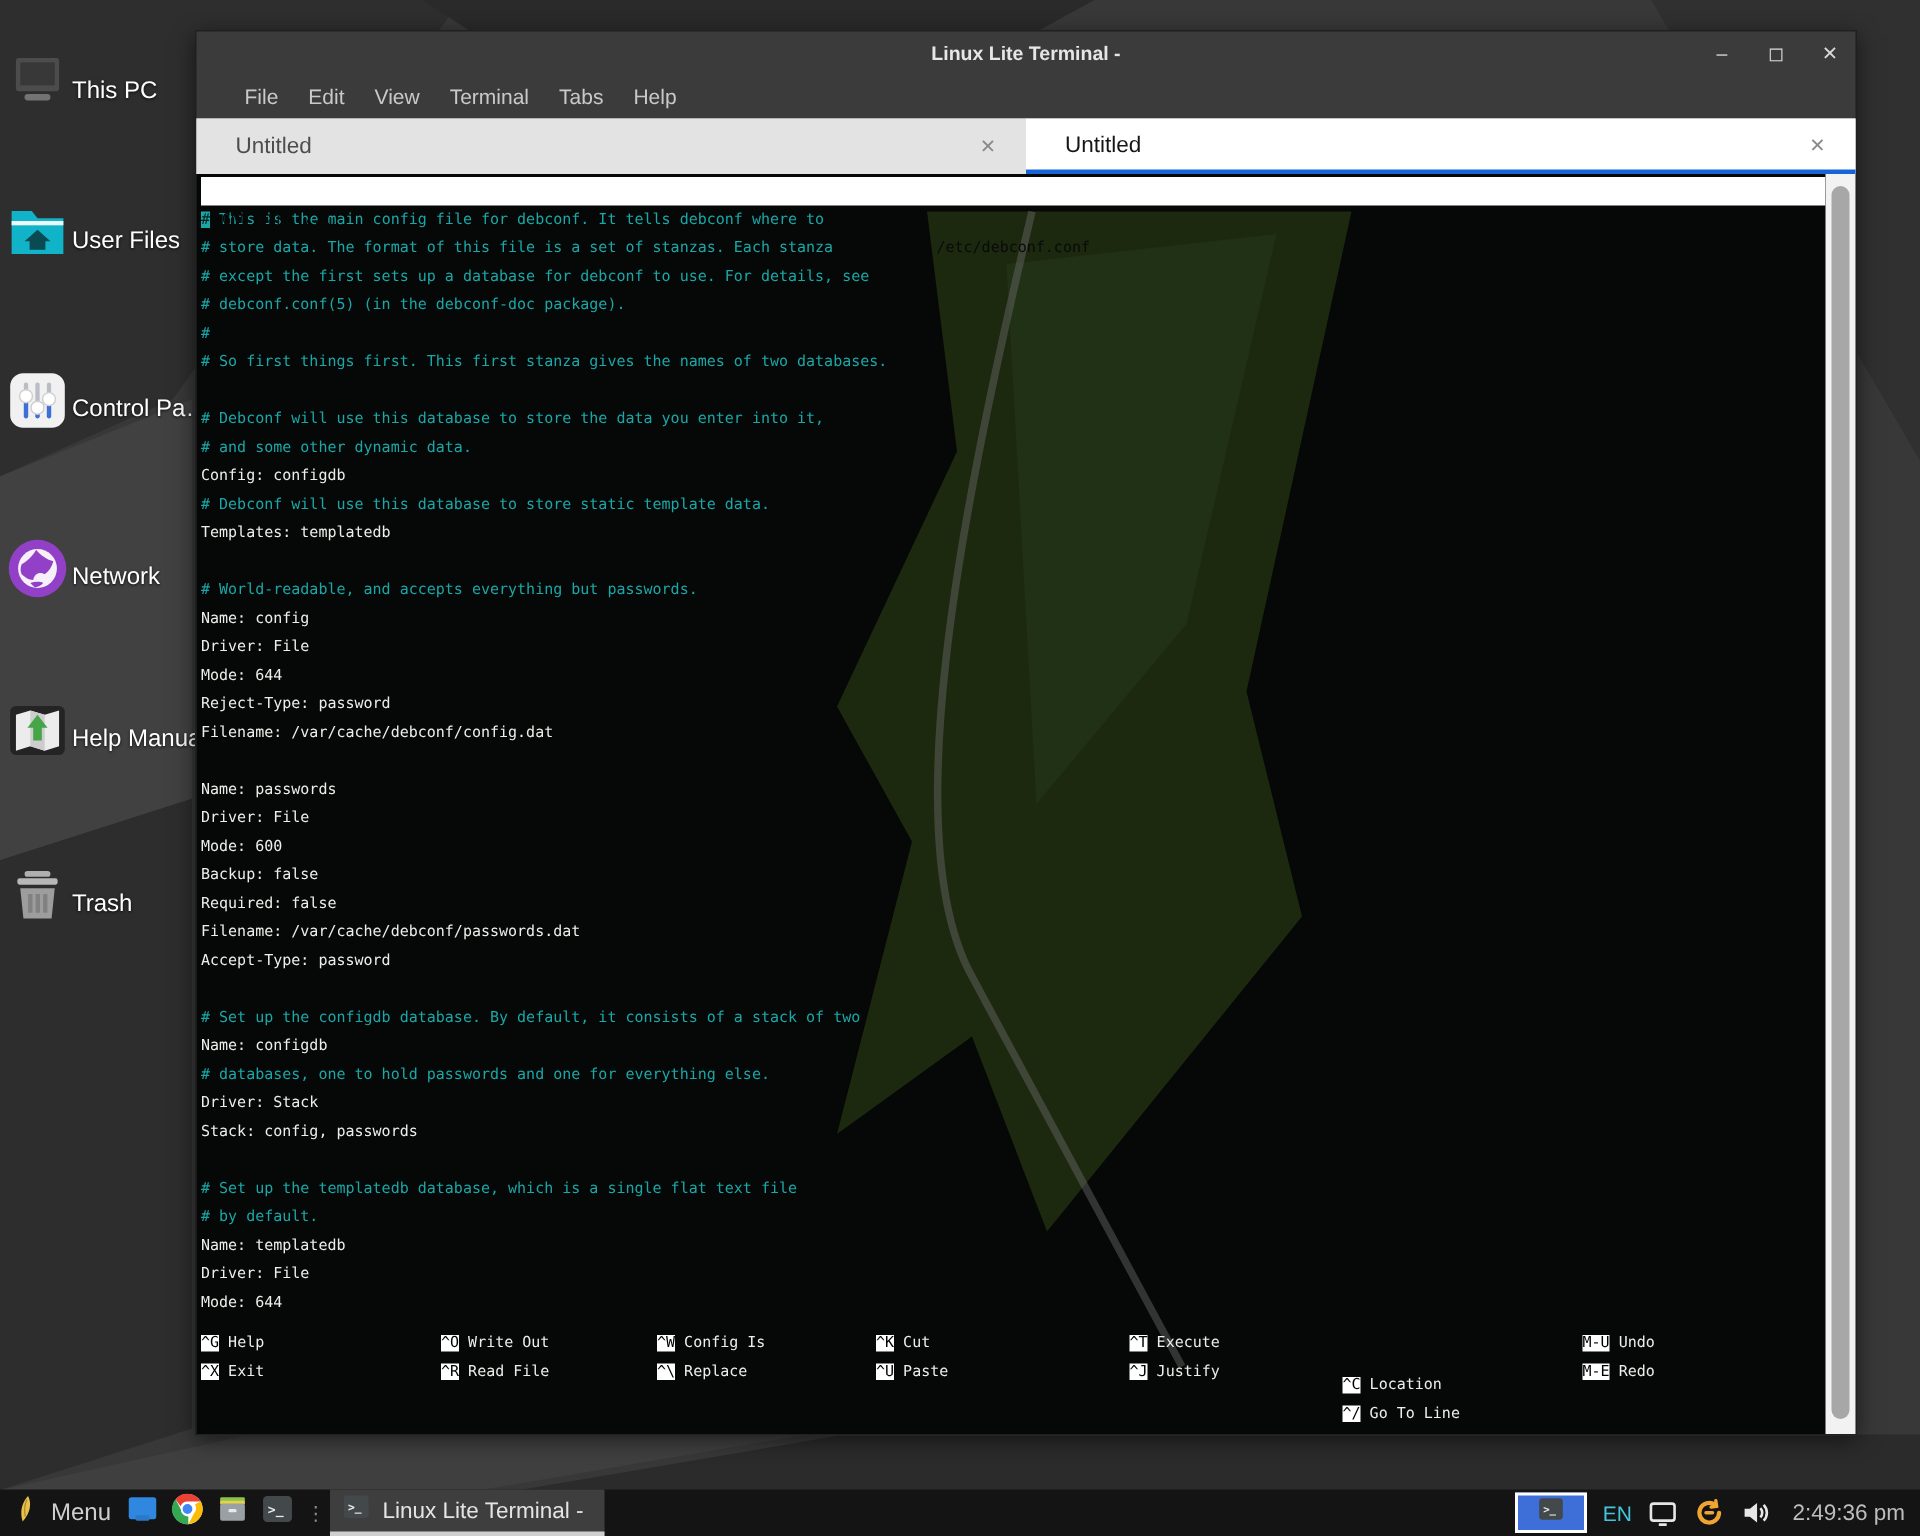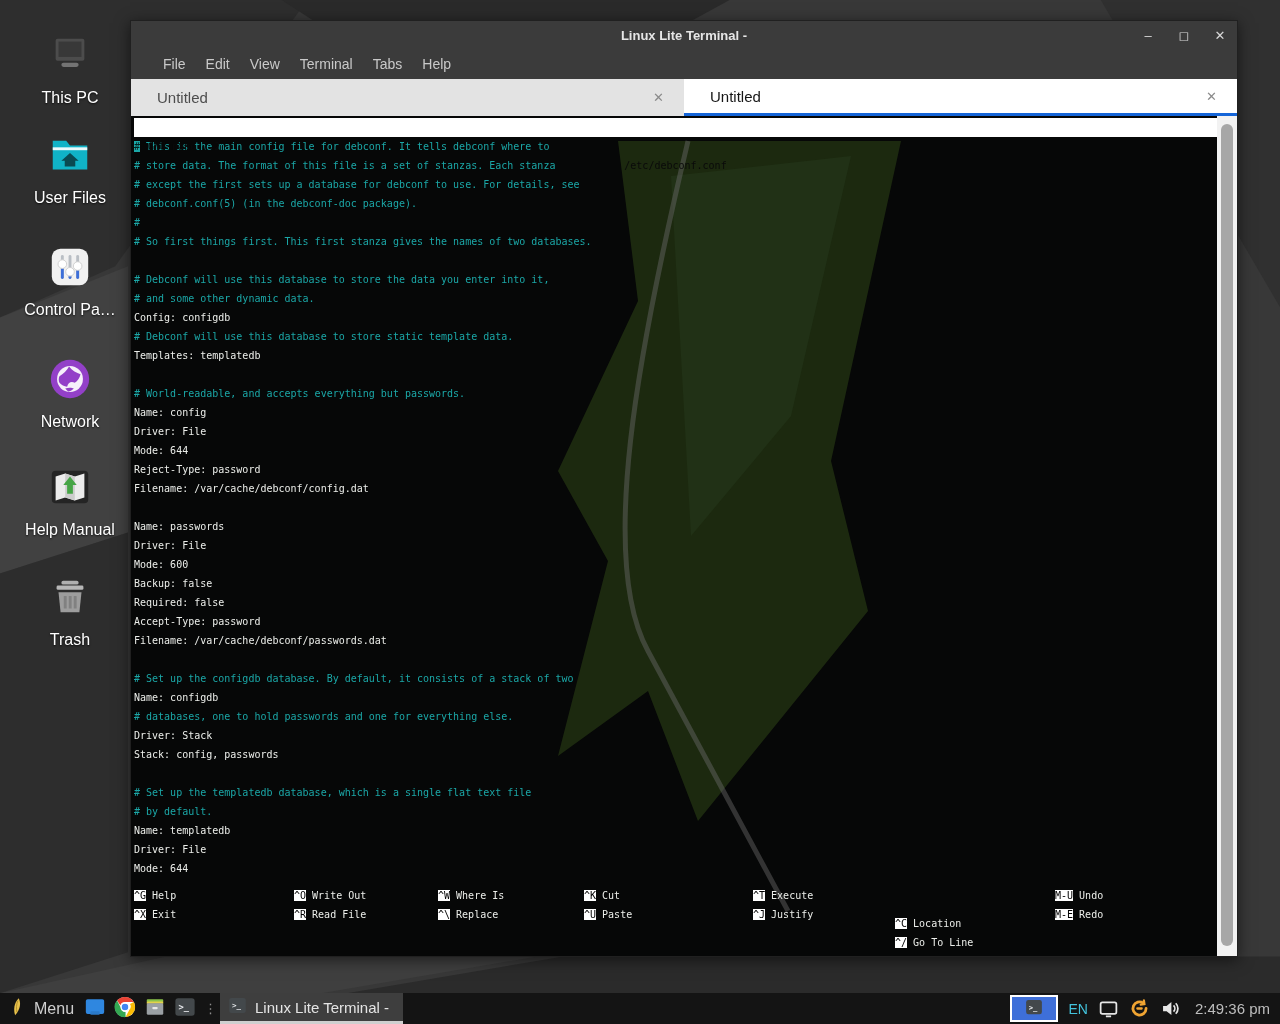--- a/index.html
+++ b/index.html
@@ -10,21 +10,21 @@
   .f1 { background:#2e2e2e; clip-path:polygon(0% 0%,24% 0%,9% 26%,0% 31%); }
   .f2 { background:#2a2a2a; clip-path:polygon(22% 0%,57% 0%,38% 13%); }
   .f3 { background:#303030; clip-path:polygon(86% 0%,100% 0%,100% 30%); }
   .f4 { background:#414141; clip-path:polygon(0% 31%,10% 26%,10% 52%,0% 56%); }
   .f5 { background:#2d2d2d; clip-path:polygon(0% 56%,10% 52%,10% 93%,0% 97%); }
   .f6 { background:#2b2b2b; clip-path:polygon(13% 100%,44% 93.4%,100% 93.4%,100% 100%); }
   .f7 { background:#3f3f3f; clip-path:polygon(0% 97%,13% 93.4%,42% 93.4%,11% 100%,0% 100%); }
 
   
   .dicons { position:absolute; left:2px; top:0; width:136px; z-index:2; }
-  .dicon { position:absolute; left:0; width:136px; display:flex; flex-direction:column;
+  .dicon { position:absolute; left:0; width:136px; display:flex; flex-direction:row;
            align-items:center; cursor:default; }
   .dicon svg { width:46px; height:46px; }
   .dicon-label { margin-top:7px; color:#fff; font-size:16px; text-align:center;
                  text-shadow:0 1px 2px rgba(0,0,0,.8); white-space:nowrap; }
 
   
   .window { position:absolute; left:130px; top:20px; width:1108px; height:937px;
             background:#3b3b3b; z-index:3; box-shadow:0 3px 14px rgba(0,0,0,.55);
             border:1px solid #202020; display:flex; flex-direction:column; }
   .titlebar { height:28px; position:relative; display:flex; align-items:center; flex:none; }
@@ -230,22 +230,22 @@
             <div class="tl">Driver: File</div>
             <div class="tl">Mode: 644</div>
             <div class="tl">Reject-Type: password</div>
             <div class="tl">Filename: /var/cache/debconf/config.dat</div>
             <div class="tl"> </div>
             <div class="tl">Name: passwords</div>
             <div class="tl">Driver: File</div>
             <div class="tl">Mode: 600</div>
             <div class="tl">Backup: false</div>
             <div class="tl">Required: false</div>
+            <div class="tl">Filename: /var/cache/debconf/passwords.dat</div>
             <div class="tl">Accept-Type: password</div>
-            <div class="tl">Filename: /var/cache/debconf/passwords.dat</div>
             <div class="tl"> </div>
             <div class="tl cm"># Set up the configdb database. By default, it consists of a stack of two</div>
             <div class="tl">Name: configdb</div>
             <div class="tl cm"># databases, one to hold passwords and one for everything else.</div>
             <div class="tl">Driver: Stack</div>
             <div class="tl">Stack: config, passwords</div>
             <div class="tl"> </div>
             <div class="tl cm"># Set up the templatedb database, which is a single flat text file</div>
             <div class="tl cm"># by default.</div>
             <div class="tl">Name: templatedb</div>
@@ -255,21 +255,21 @@
         <div class="shortcuts" id="nano-shortcuts">
             <div class="sc-col">
               <div class="sc-row"><span class="sc-key">^G</span> <span>Help</span></div>
               <div class="sc-row"><span class="sc-key">^X</span> <span>Exit</span></div>
             </div>
             <div class="sc-col">
               <div class="sc-row"><span class="sc-key">^O</span> <span>Write Out</span></div>
               <div class="sc-row"><span class="sc-key">^R</span> <span>Read File</span></div>
             </div>
             <div class="sc-col">
-              <div class="sc-row"><span class="sc-key">^W</span> <span>Where Is</span></div>
+              <div class="sc-row"><span class="sc-key">^W</span> <span>Config Is</span></div>
               <div class="sc-row"><span class="sc-key">^\</span> <span>Replace</span></div>
             </div>
             <div class="sc-col">
               <div class="sc-row"><span class="sc-key">^K</span> <span>Cut</span></div>
               <div class="sc-row"><span class="sc-key">^U</span> <span>Paste</span></div>
             </div>
             <div class="sc-col">
               <div class="sc-row"><span class="sc-key">^T</span> <span>Execute</span></div>
               <div class="sc-row"><span class="sc-key">^J</span> <span>Justify</span></div>
             </div>

